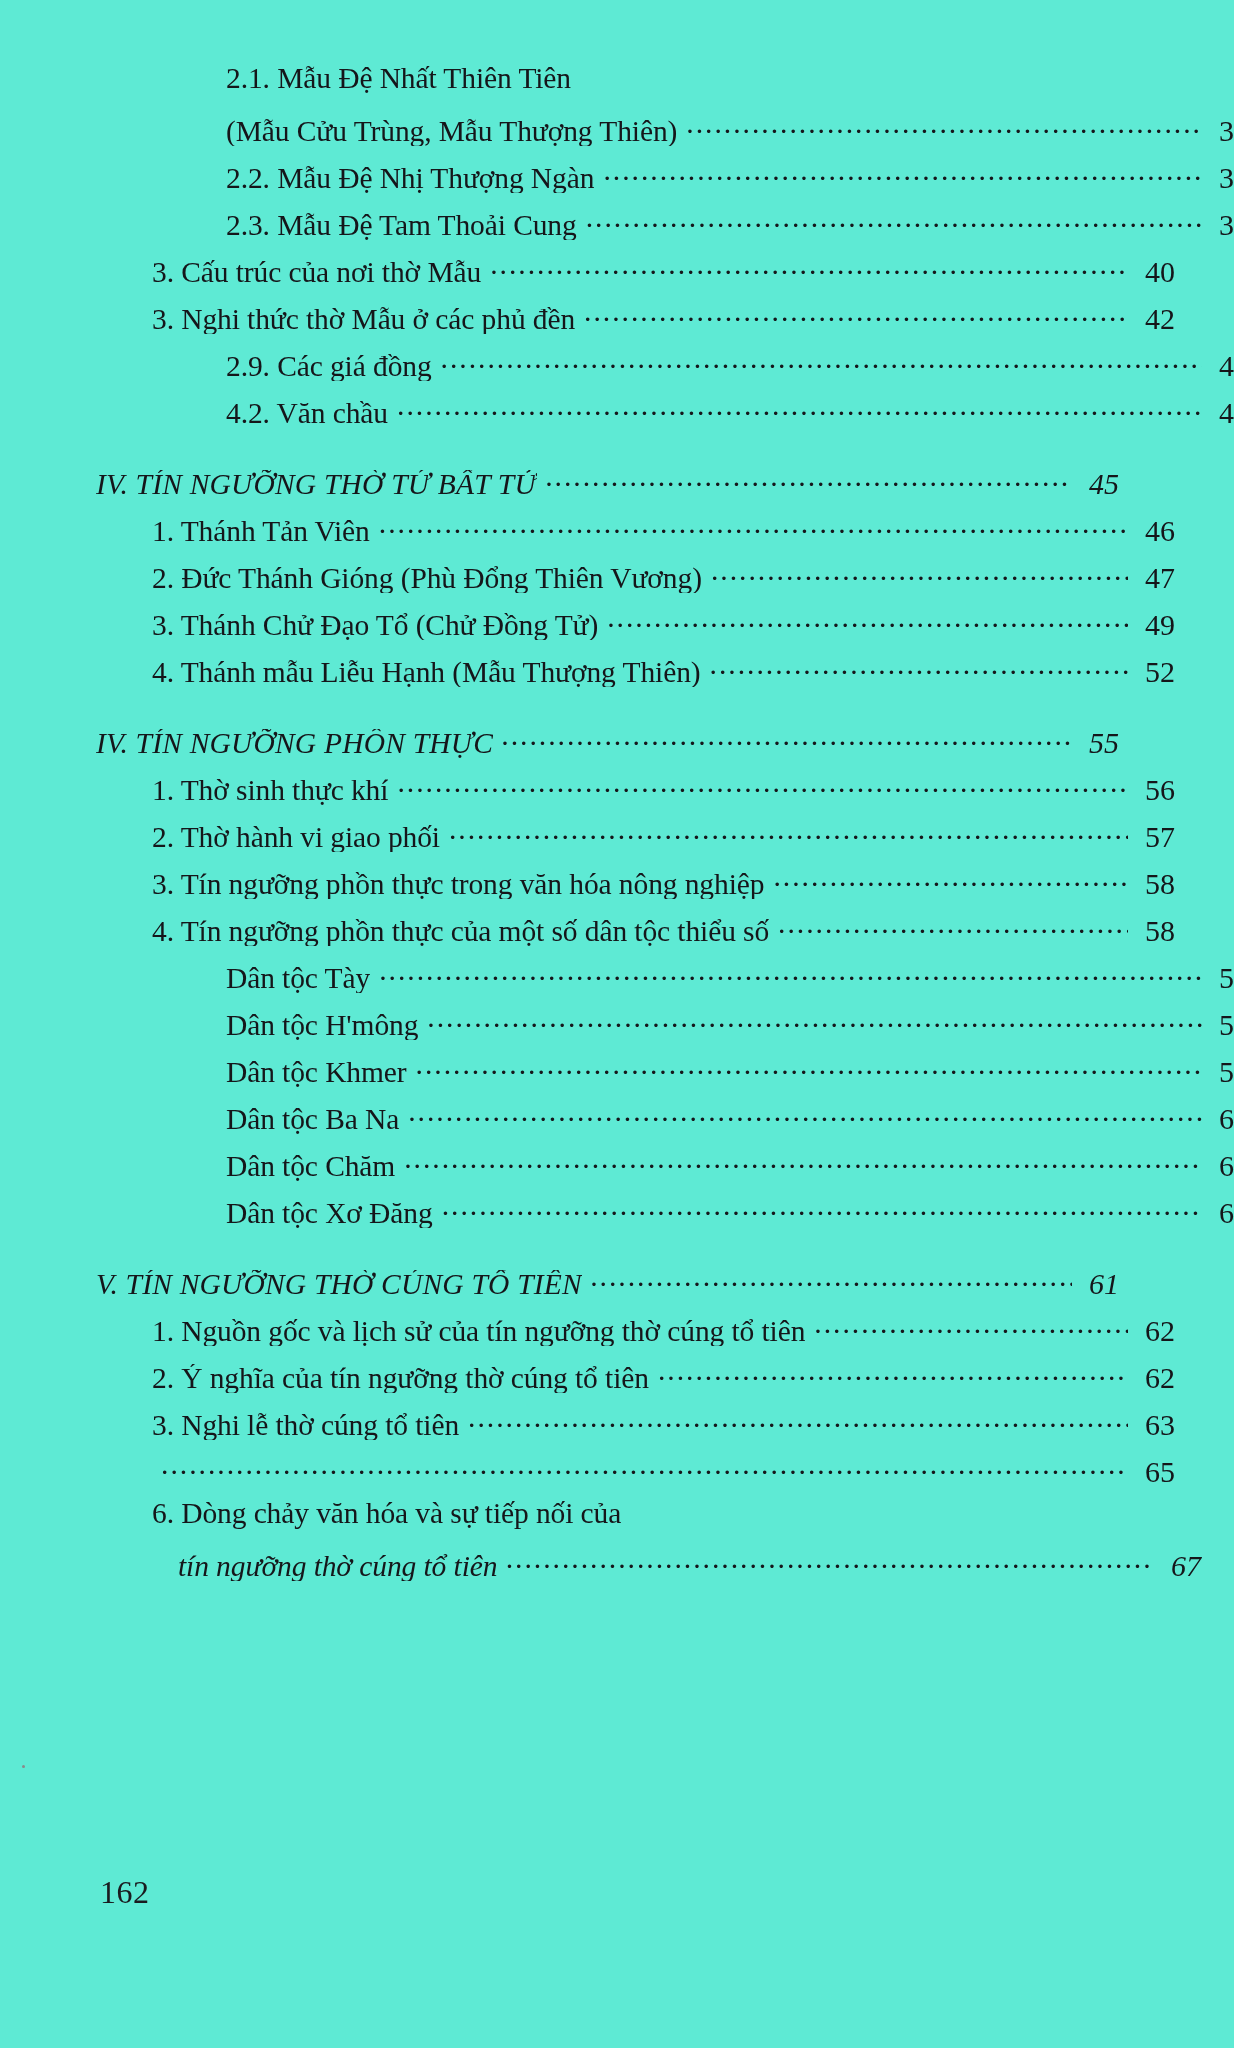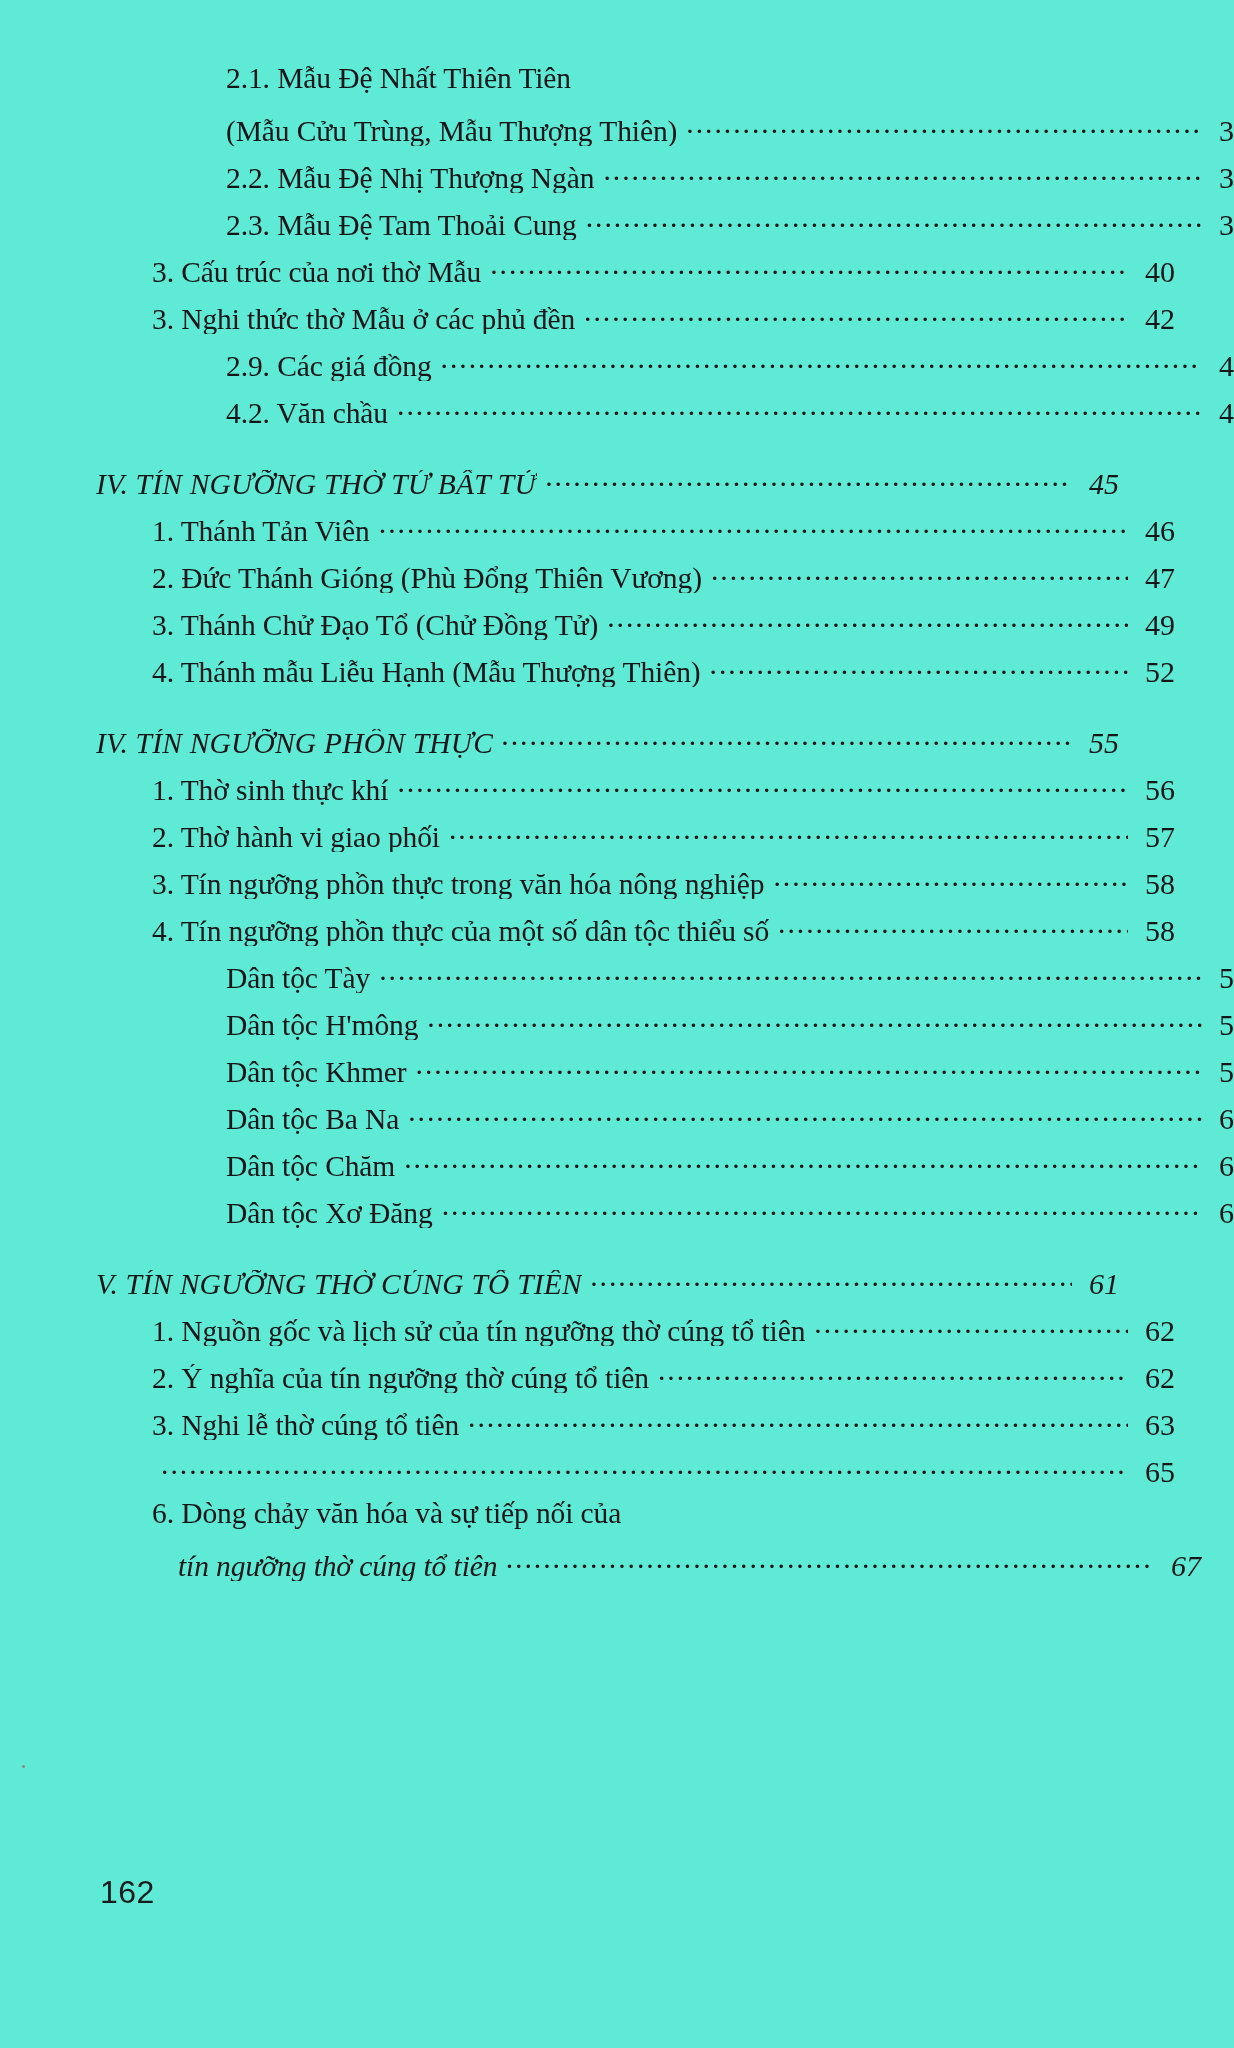--- a/index.html
+++ b/index.html
@@ -95,21 +95,21 @@
   
   .gap-before { margin-top: 24px; font-style: italic; }
 
   .folio {
     position: absolute;
     left: 100px;
     top: 1874px;
     font-size: 32px;
     letter-spacing: 0.5px;
     color: #1a1b1f;
-    font-family: Liberation Sans, sans-serif;
+    font-family: Liberation Serif, serif;
   }
 
   .speck {
     position: absolute;
     left: 22px;
     top: 1765px;
     width: 3px;
     height: 3px;
     background: #8a8a8a;
     border-radius: 50%;

